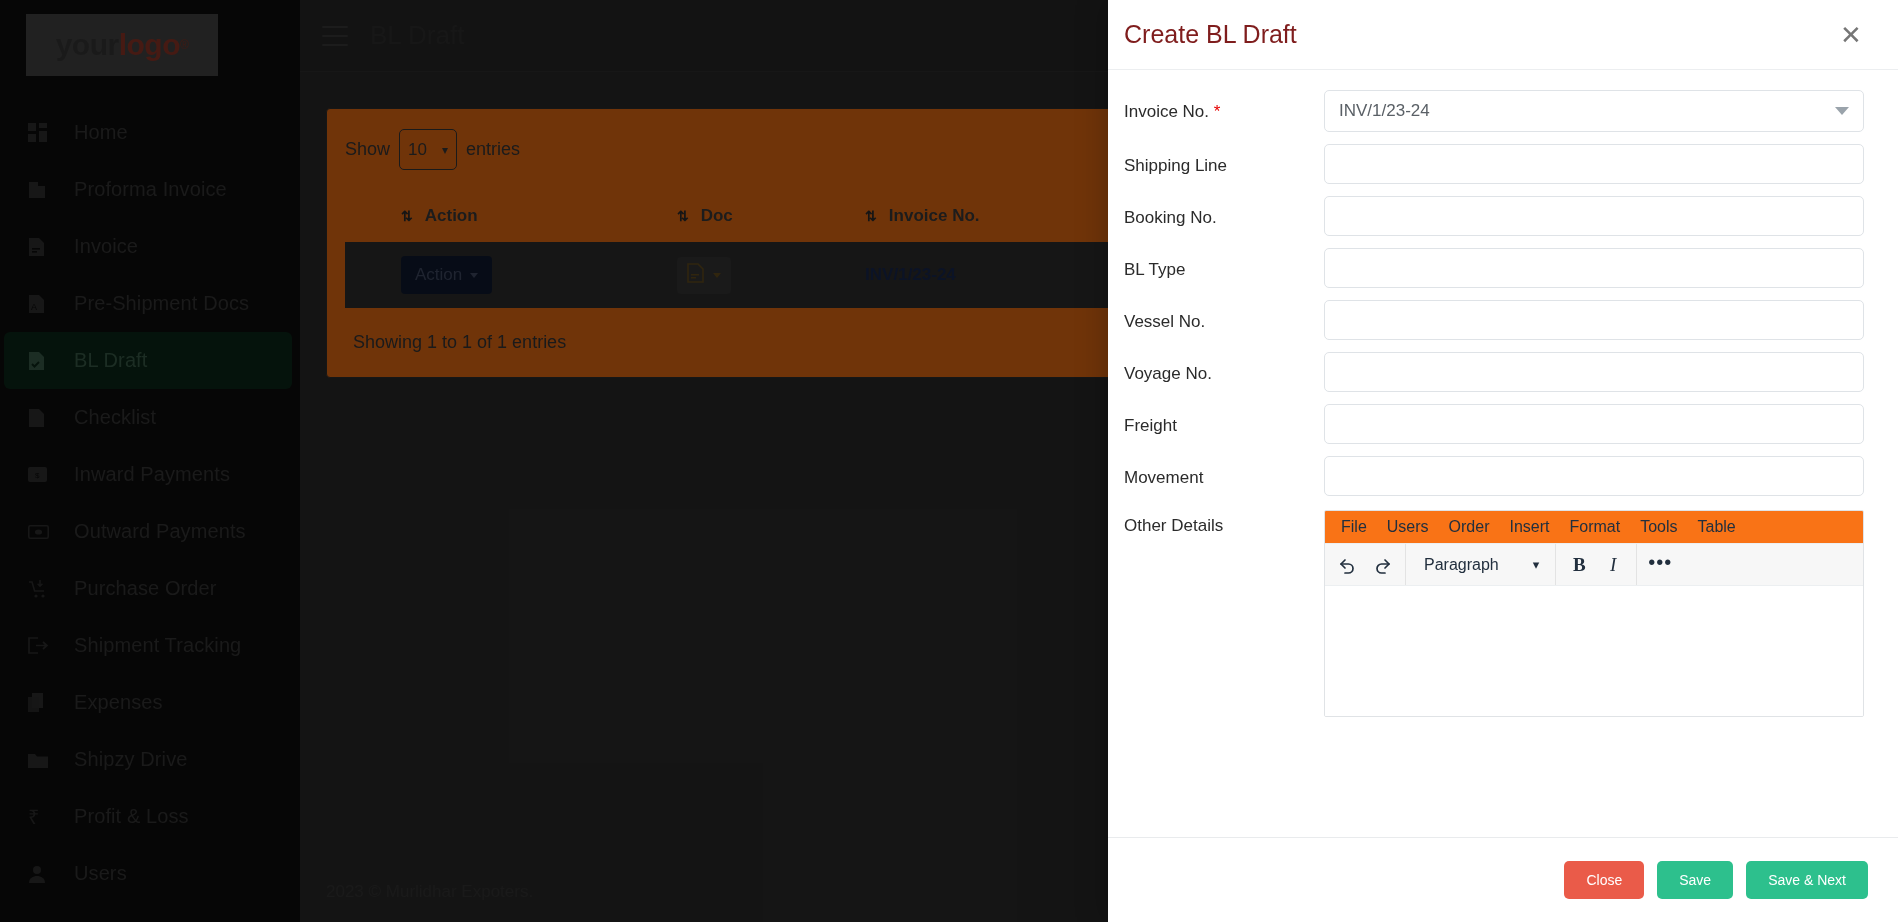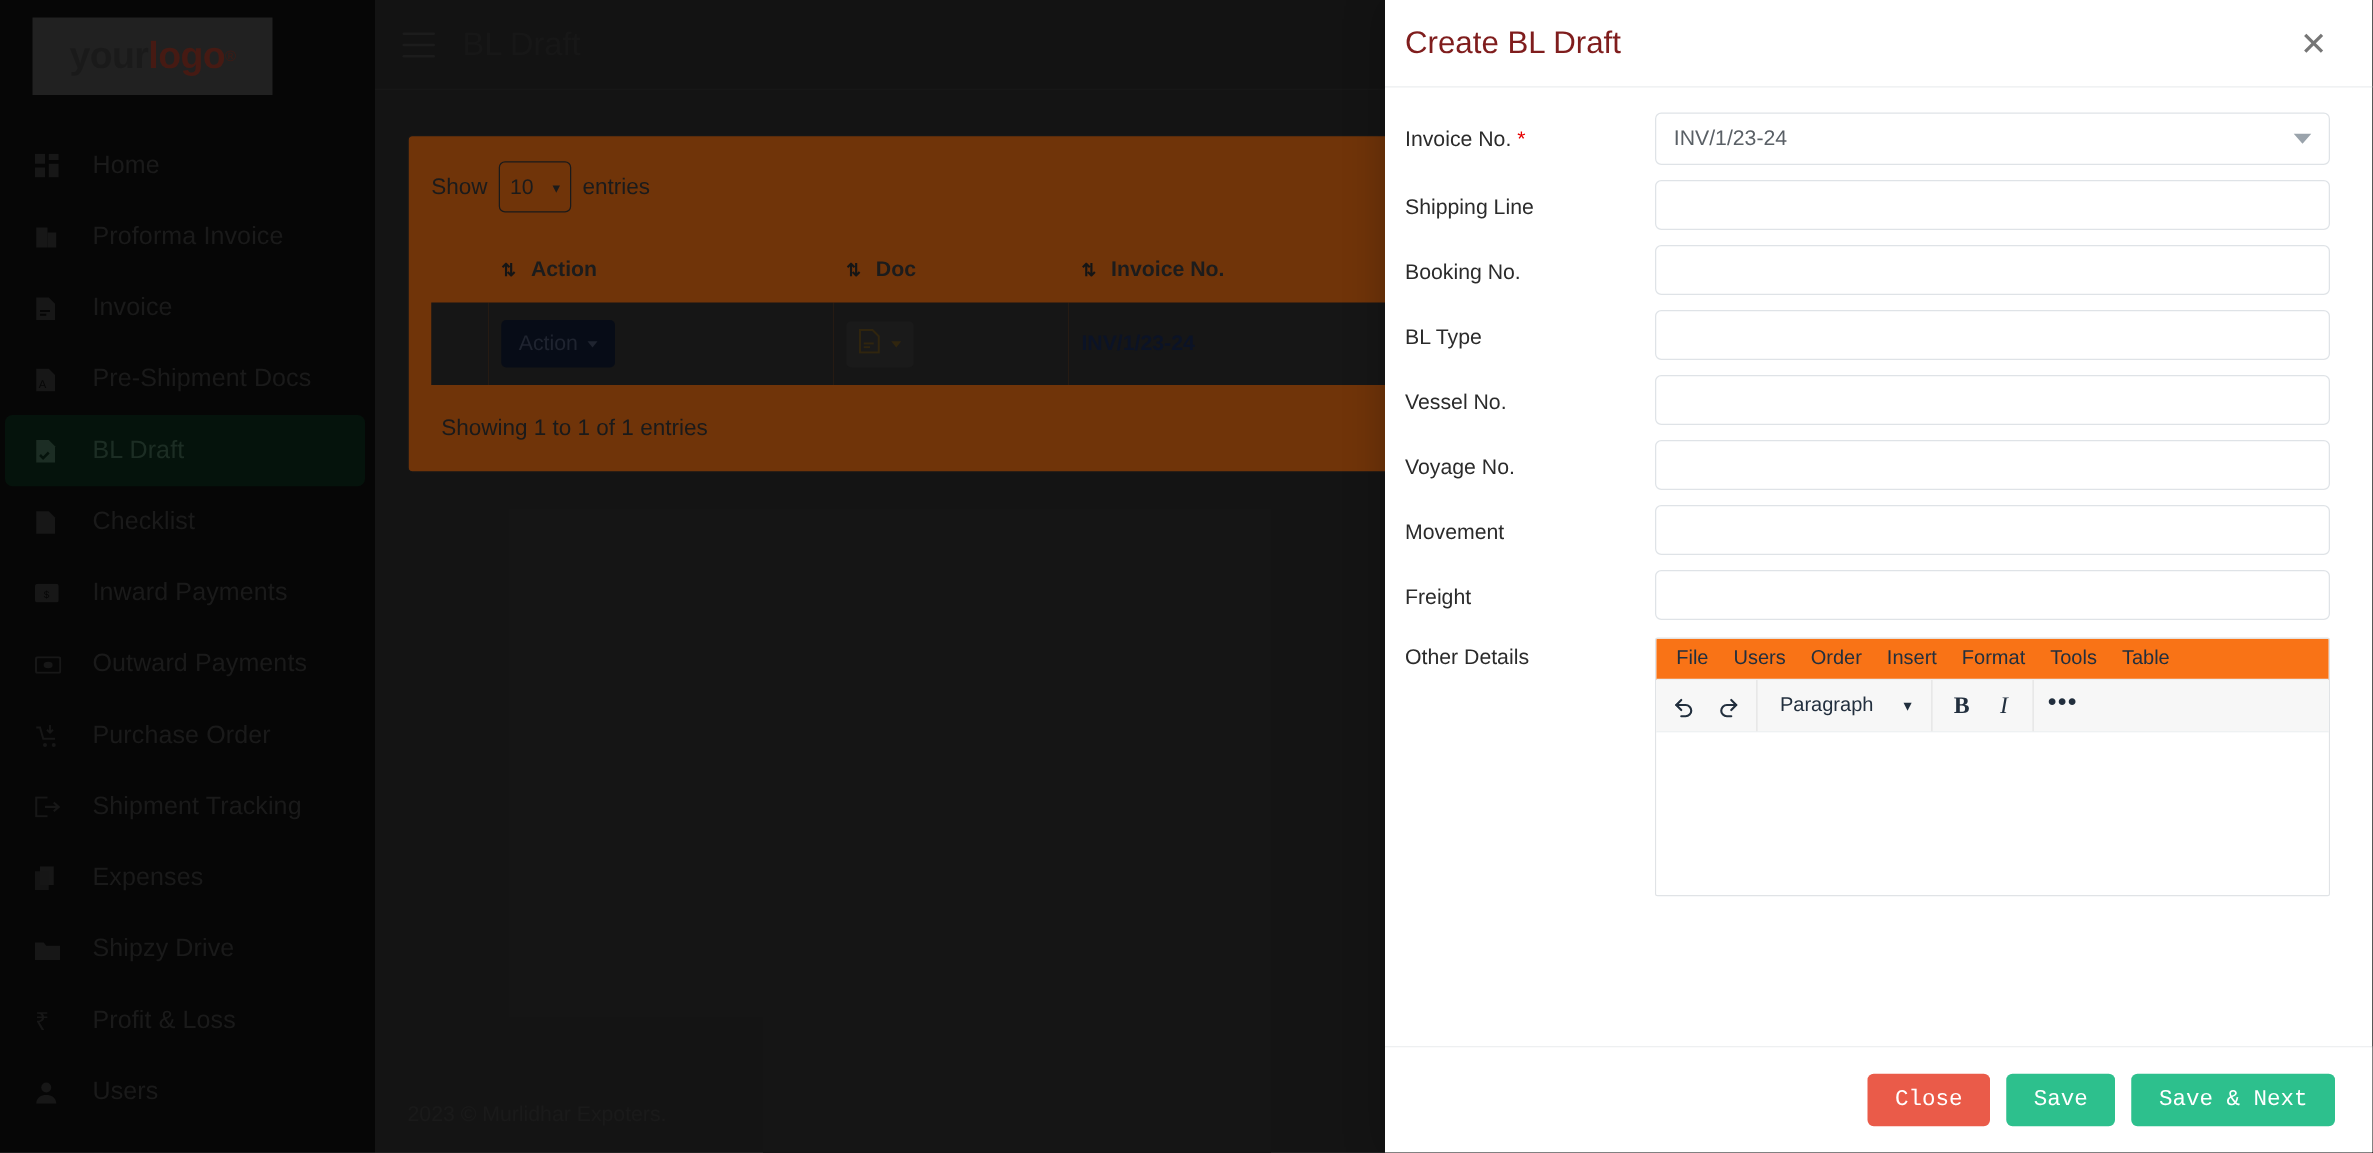--- a/index.html
+++ b/index.html
@@ -250,42 +250,42 @@
     height: 42px;
   }
   .tgrp { display: flex; align-items: center; height: 100%; border-right: 1px solid #e3e3e3; padding: 0 6px; }
   .tbtn {
     width: 34px; height: 34px;
     display: flex; align-items: center; justify-content: center;
     color: #222f3e;
   }
   .tbtn svg { display: block; }
   .fmt-select {
-    display: flex; align-items: center; gap: 24px;
+    display: flex; align-items: center; gap: 34px;
     padding: 0 10px 0 12px; height: 34px;
     font-size: 16px; color: #222f3e;
   }
   .fmt-select .chev { color: #222f3e; font-size: 13px; }
   .tbtn.bold { font-weight: bold; font-size: 19px; font-family: "Liberation Serif", serif; }
   .tbtn.ital { font-style: italic; font-size: 19px; font-family: "Liberation Serif", serif; }
   .tbtn.dots { font-size: 20px; letter-spacing: 1px; line-height: 0; padding-bottom: 6px; }
   .tmce-area { height: 130px; background: #fff; }
 
   .modal-foot {
     flex: 0 0 84px;
     display: flex; align-items: center; justify-content: flex-end;
     gap: 13px;
     padding: 0 30px 0 0;
     background: #fff;
   }
   .mbtn {
     border: none; border-radius: 5px;
-    color: #fff; font-size: 18px;
+    color: #fff; font-size: 14px;
     padding: 11px 22px;
-    font-family: Liberation Mono, monospace;
+    font-family: Liberation Sans, sans-serif;
   }
   .mbtn.red { background: #ea5b49; }
   .mbtn.green { background: #2dc08d; }
 </style>
 </head>
 <body>
 
 <div id="root">
 
   <div class="app">
@@ -557,28 +557,28 @@
       </div>
 
       <div class="frow">
         <div class="flabel">Voyage No.</div>
         <div class="fctrl">
             <div class="finput"></div>
           </div>
       </div>
 
       <div class="frow">
+        <div class="flabel">Freight</div>
+        <div class="fctrl">
+            <div class="finput"></div>
+          </div>
+      </div>
+
+      <div class="frow">
         <div class="flabel">Movement</div>
-        <div class="fctrl">
-            <div class="finput"></div>
-          </div>
-      </div>
-
-      <div class="frow">
-        <div class="flabel">Freight</div>
         <div class="fctrl">
             <div class="finput"></div>
           </div>
       </div>
 
       <div class="frow" style="margin-top:14px;">
         <div class="flabel" style="padding-top:6px;">Other Details</div>
         <div class="fctrl">
           <div class="tmce">
             <div class="tmce-menubar">

